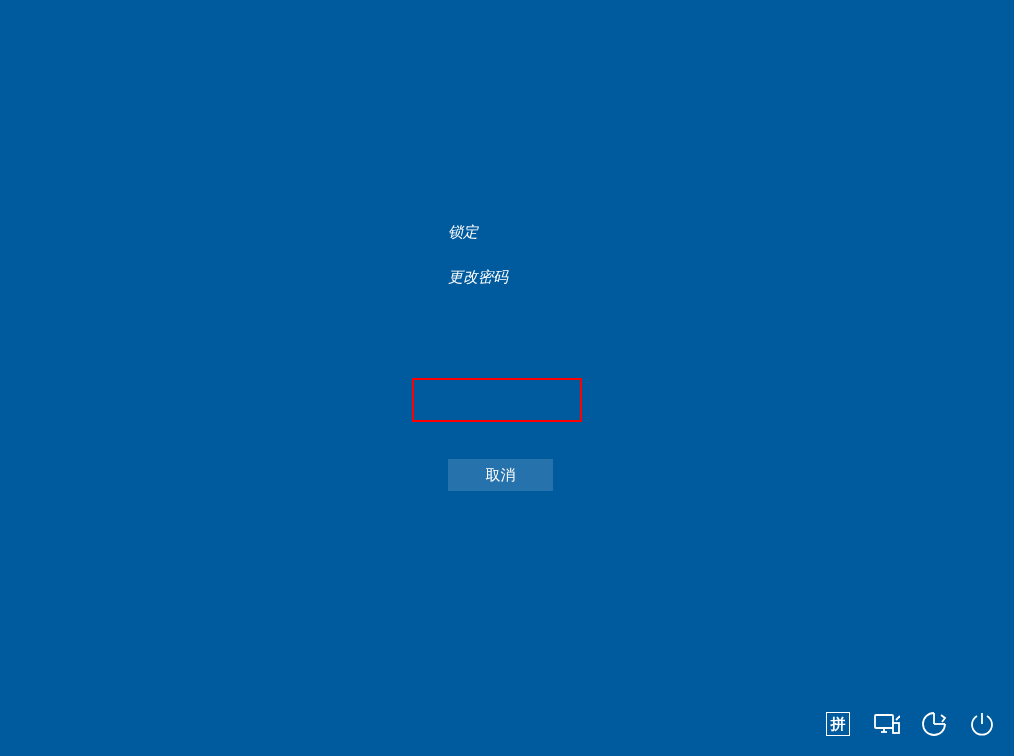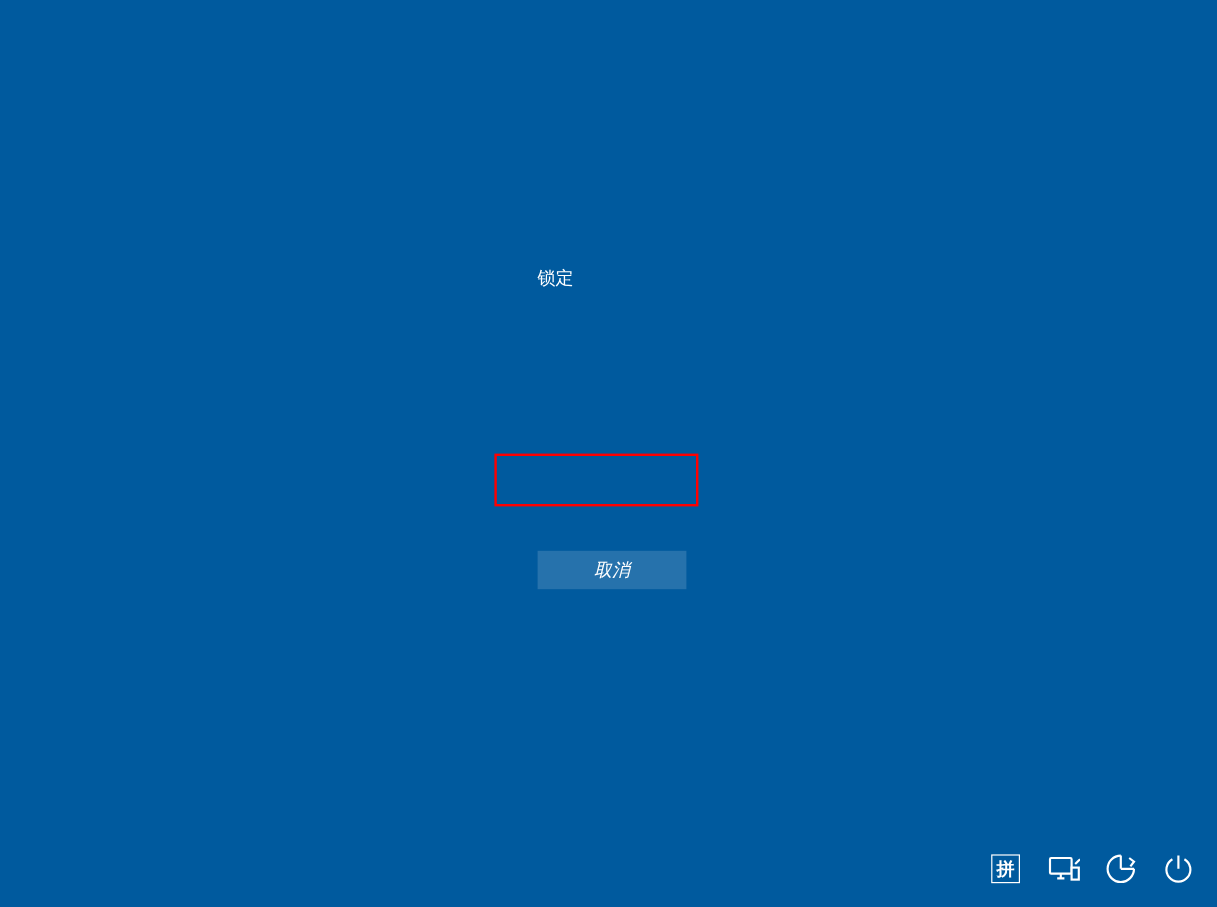--- a/index.html
+++ b/index.html
@@ -14,20 +14,21 @@
       font-family: "Microsoft YaHei", "Segoe UI", Arial, sans-serif;
       position: relative;
       overflow: hidden;
     }
     .menu-container {
       position: absolute;
       left: 448px;
       top: 210px;
       display: flex;
       flex-direction: column;
+      font-style: italic;
     }
     .menu-item {
       color: #ffffff;
       font-size: 15px;
       padding: 13px 0;
       cursor: pointer;
       font-weight: 400;
     }
     .highlight-box {
       position: absolute;
@@ -35,29 +36,28 @@
       top: 378px;
       width: 170px;
       height: 44px;
       border: 2.5px solid #ff0000;
       pointer-events: none;
     }
     .cancel-button {
       position: absolute;
       left: 448px;
       top: 459px;
-      width: 124px;
+      width: 105px;
       height: 32px;
       background-color: rgba(255, 255, 255, 0.15);
       color: #ffffff;
       font-size: 15px;
       border: none;
       cursor: pointer;
       font-family: inherit;
-      font-style: italic;
     }
     .bottom-icons {
       position: absolute;
       bottom: 18px;
       right: 18px;
       display: flex;
       align-items: center;
       gap: 20px;
     }
     .icon-wrapper {
@@ -79,20 +79,21 @@
       font-size: 15px;
       font-weight: bold;
       color: #ffffff;
     }
   </style>
 </head>
 <body>
 
 <div class="menu-container">
   <div class="menu-item">锁定</div>
+  <div class="menu-item">更改密码</div>
 </div>
 
 <div class="highlight-box"></div>
 
 <button class="cancel-button">取消</button>
 
 <div class="bottom-icons">
   <div class="icon-wrapper">
     <div class="ime-icon">拼</div>
   </div>

